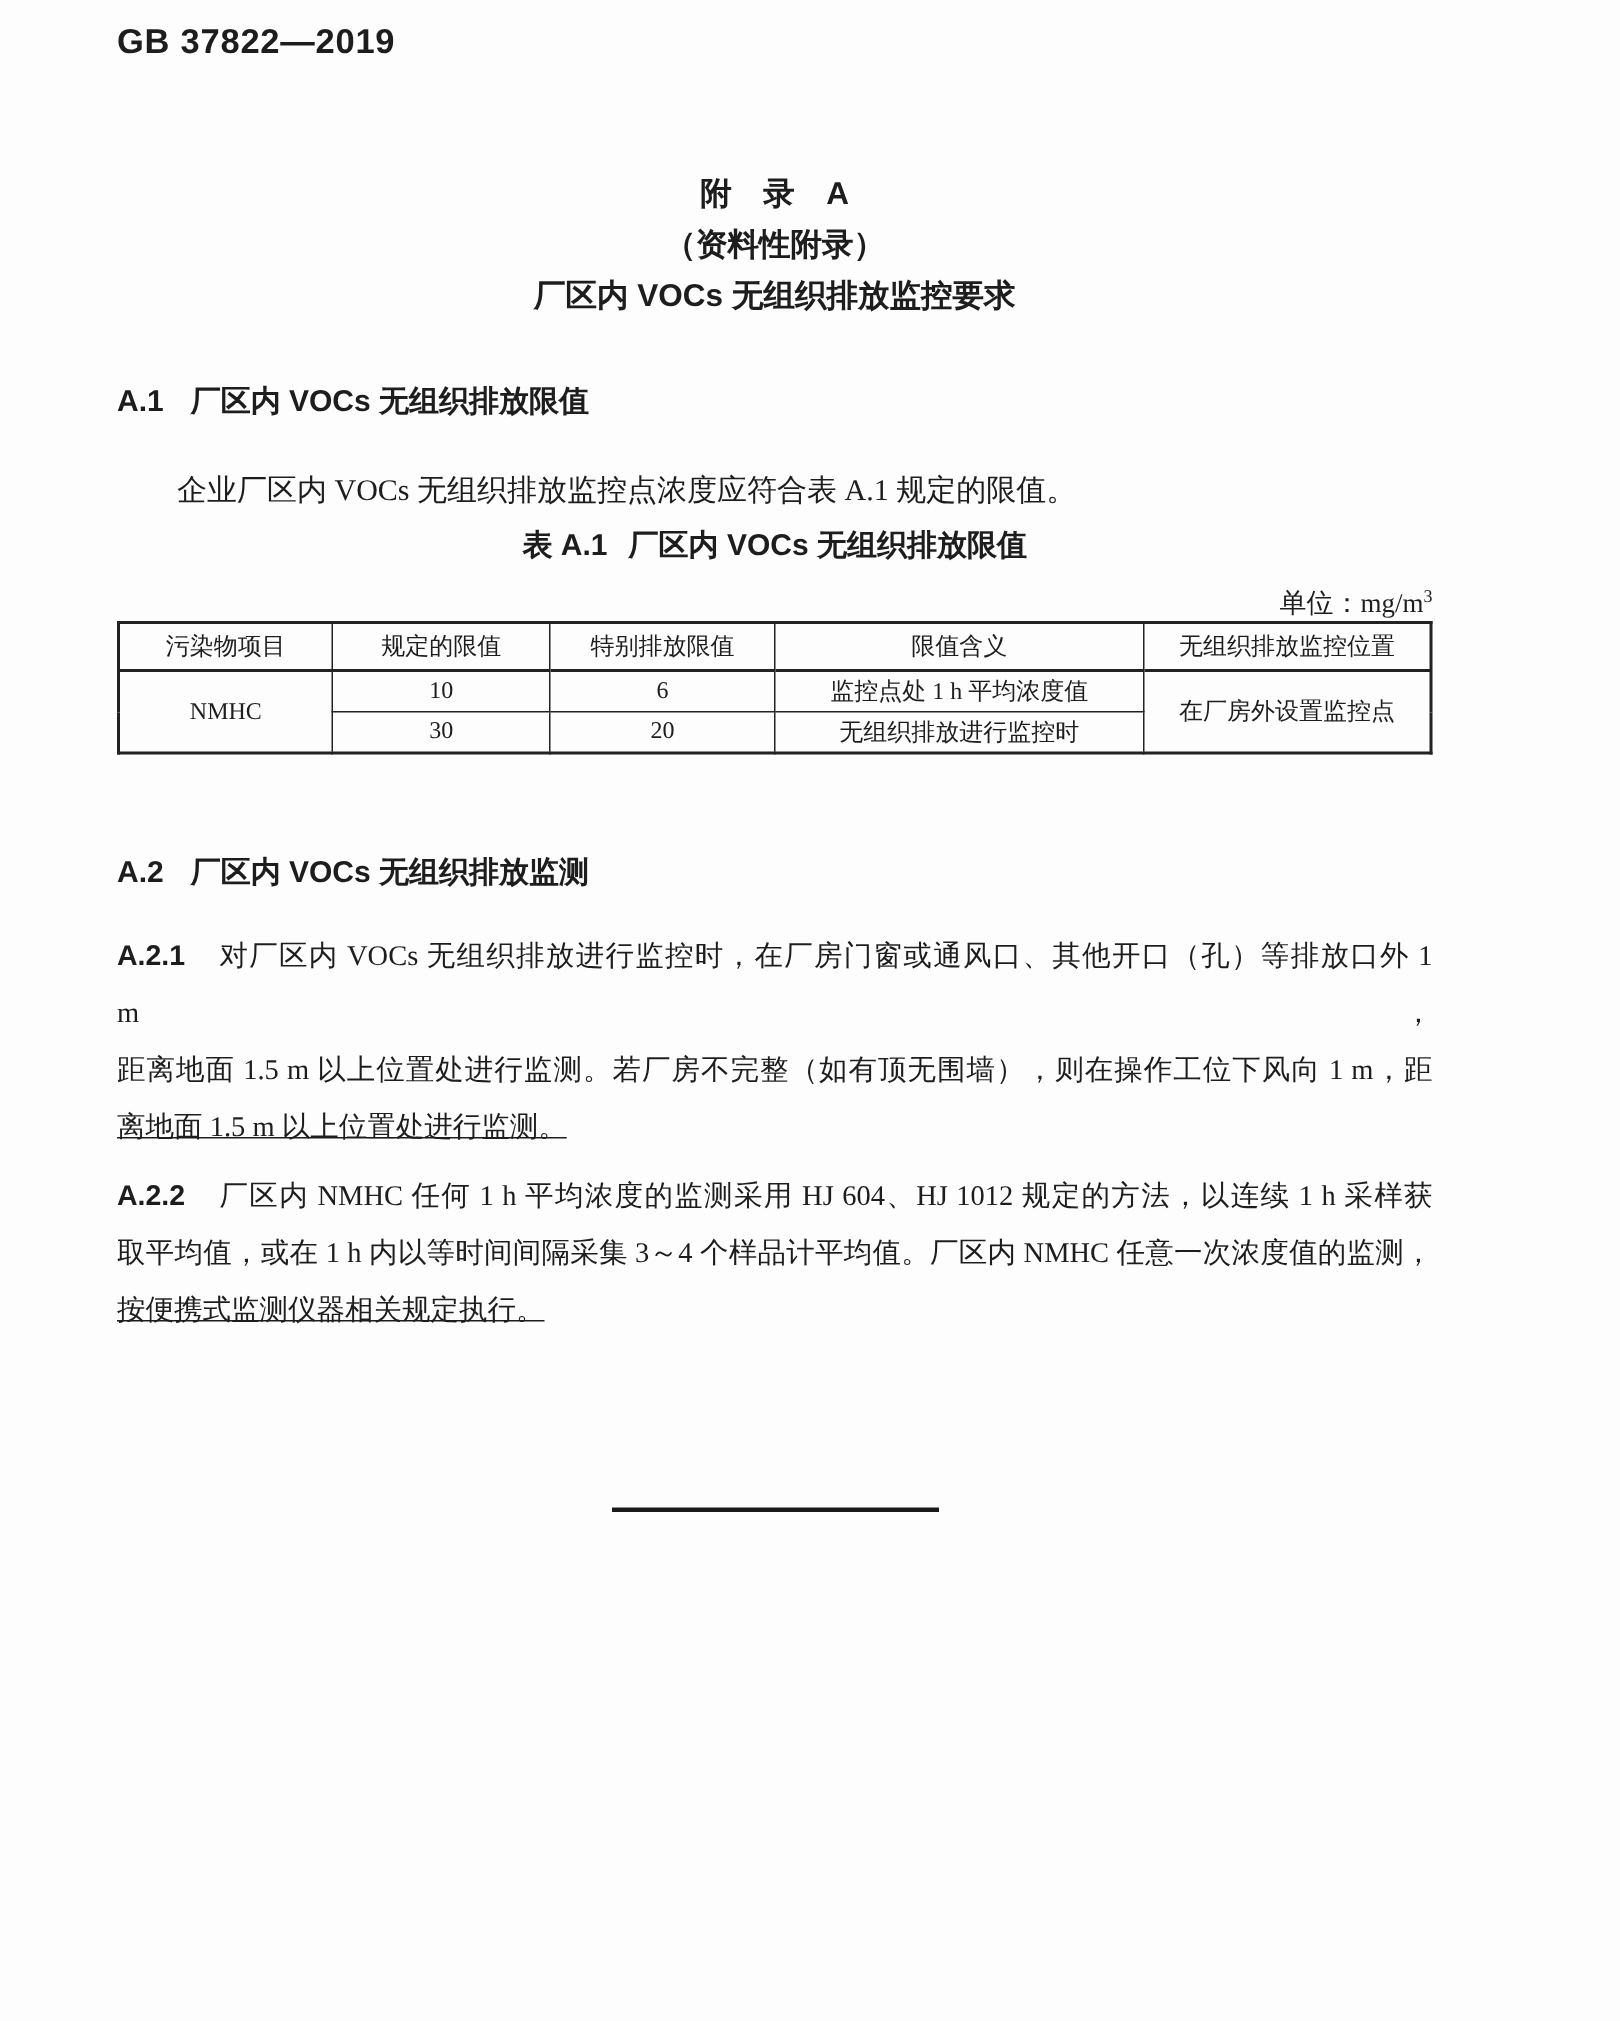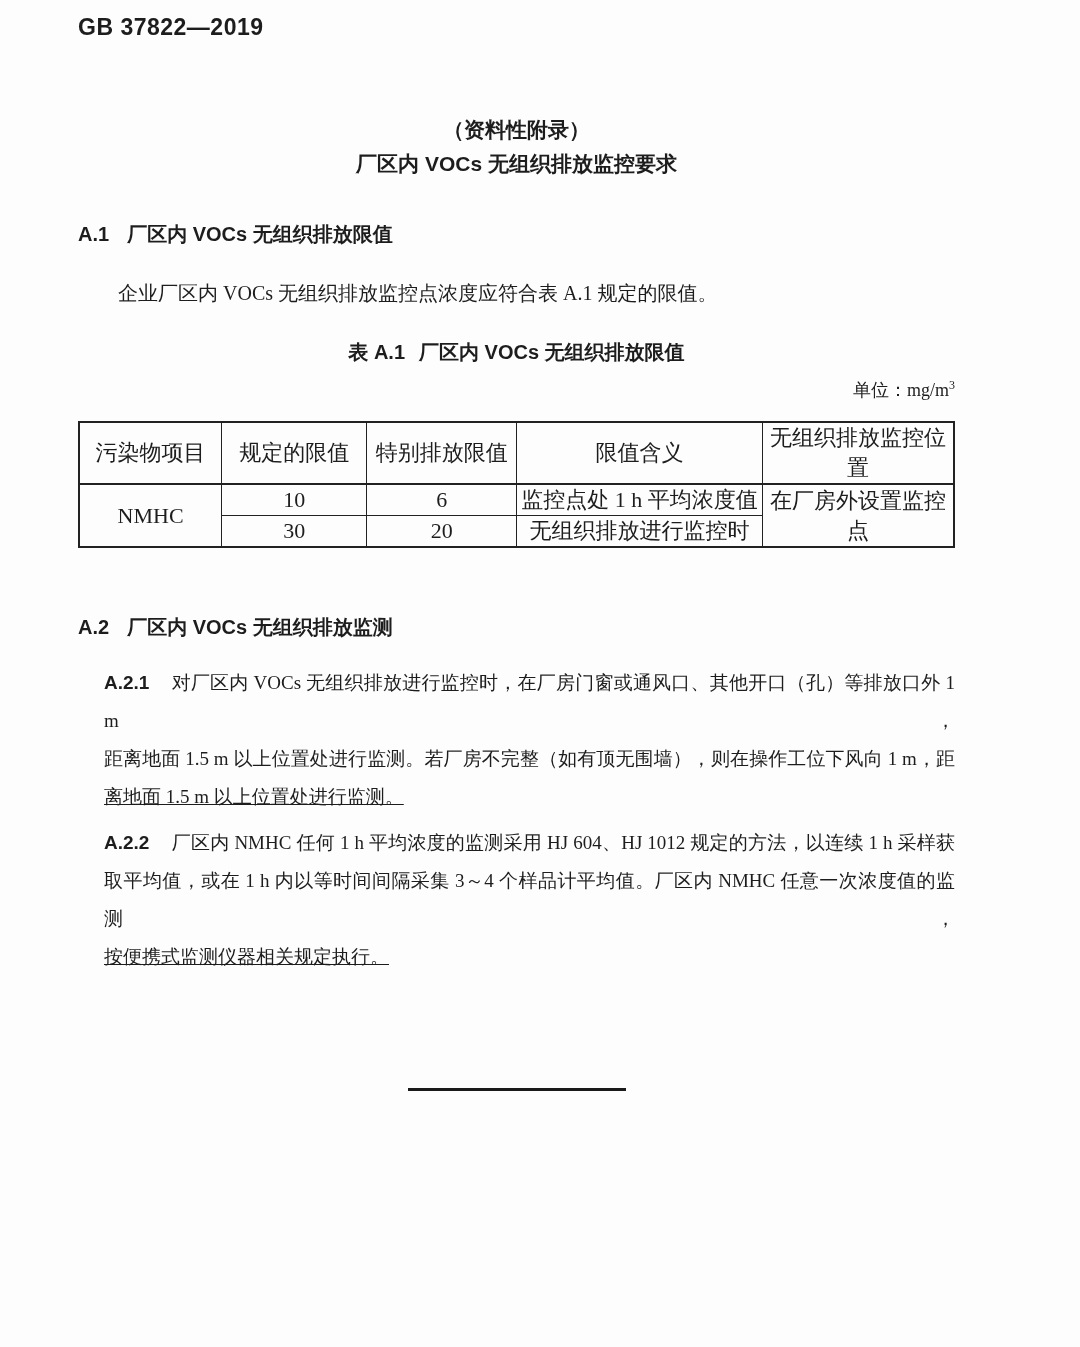--- a/index.html
+++ b/index.html
@@ -48,43 +48,43 @@
   }
   .sec-a1 { margin-top: 40px; }
   .sec-a2 { margin-top: 66px; }
   .body-paragraph {
     margin-top: 32px;
     font-size: 20px;
     line-height: 28px;
     text-indent: 2em;
   }
   .table-caption {
-    margin-top: 32px;
+    margin-top: 10px;
     text-align: center;
     font-family: "Liberation Sans", "DejaVu Sans", sans-serif;
     font-weight: bold;
     font-size: 20px;
     line-height: 26px;
   }
   .table-caption .cap-label { margin-right: 14px; }
   .unit-line {
     margin-top: 8px;
     text-align: right;
     font-size: 18px;
     line-height: 24px;
   }
   .unit-line sup {
     font-size: 12px;
   }
   table.limits {
-    margin-top: 19px;
+    margin-top: 0;
     width: 100%;
     border-collapse: collapse;
     border: 2px solid #222;
-    font-size: 22px;
+    font-size: 16px;
   }
   table.limits th, table.limits td {
     border: 1px solid #222;
     text-align: center;
     vertical-align: middle;
     font-weight: normal;
     padding: 0 4px;
   }
   table.limits thead th {
     height: 30px;
@@ -93,21 +93,20 @@
   table.limits tbody td {
     height: 26px;
   }
   .col-pollutant  { width: 16.3%; }
   .col-limit      { width: 16.6%; }
   .col-special    { width: 17.1%; }
   .col-meaning    { width: 28.1%; }
   .col-location   { width: 21.9%; }
   .clauses {
     margin-top: 24px;
-    margin-left: 26px;
   }
   .clause {
     margin-top: 8px;
     font-size: 19px;
   }
   .clause-line {
     line-height: 38px;
     text-align: justify;
     text-align-last: justify;
   }
@@ -128,20 +127,21 @@
   }
 </style>
 </head>
 <body>
 
 <div class="page">
 
   <div class="doc-number">GB 37822—2019</div>
 
   <div class="appendix-heading">
+    <div class="line">附　录　A</div>
     <div class="line">（资料性附录）</div>
     <div class="line">厂区内 VOCs 无组织排放监控要求</div>
   </div>
 
   <div class="section-heading sec-a1">
     <span class="sec-label">A.1</span><span>厂区内 VOCs 无组织排放限值</span>
   </div>
 
   <div class="body-paragraph">企业厂区内 VOCs 无组织排放监控点浓度应符合表 A.1 规定的限值。</div>
 

